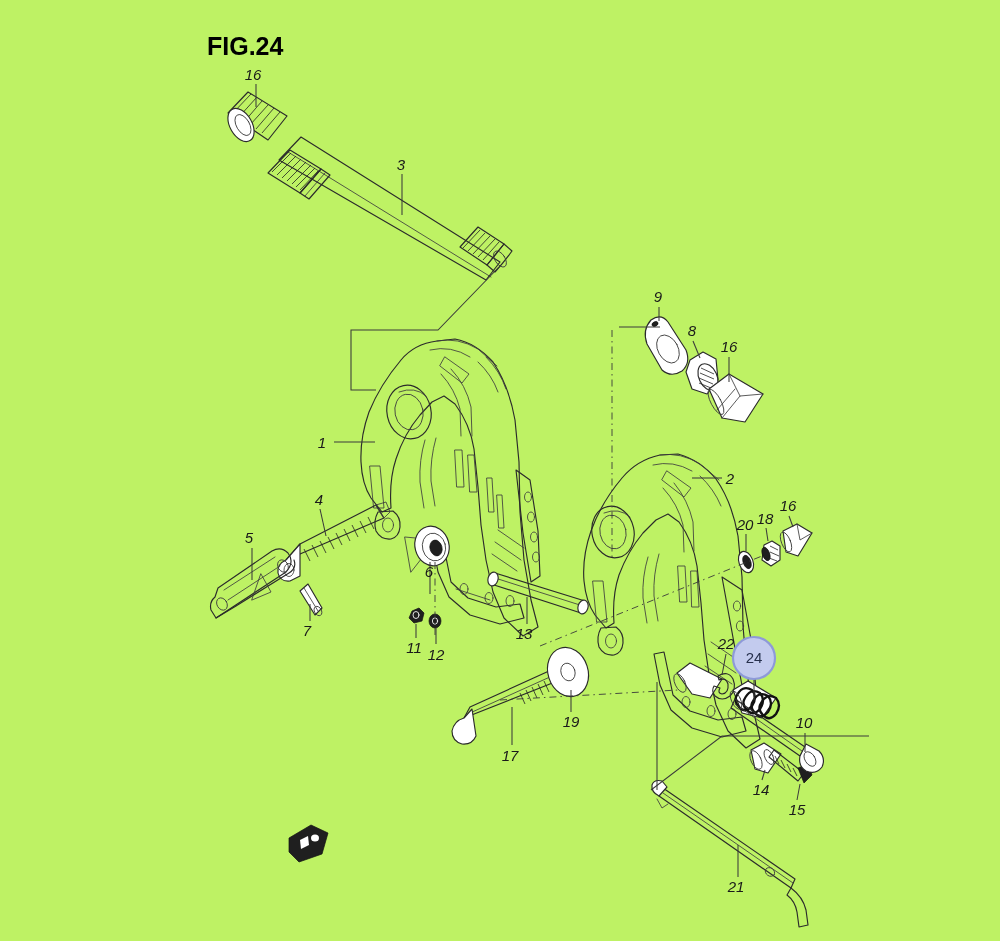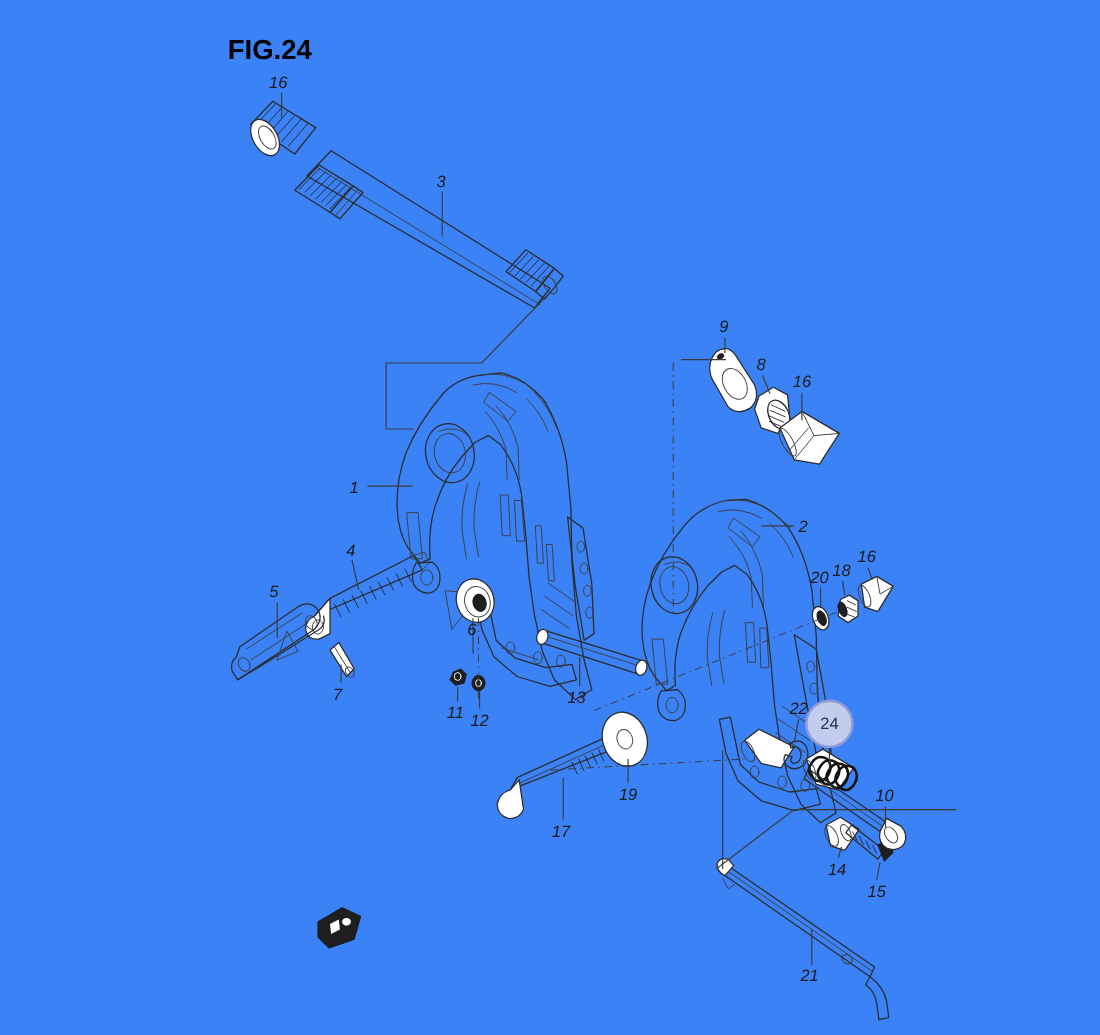--- a/index.html
+++ b/index.html
@@ -1,17 +1,17 @@
 <!DOCTYPE html>
 <html><head>
 <meta charset="utf-8">
 <style>
   html,body{margin:0;padding:0;background:#ffffff;}
   body{width:1000px;height:941px;overflow:hidden;font-family:"Liberation Sans",sans-serif;}
-  #stage{position:relative;width:1000px;height:941px;background:#3b82f6;}
+  #stage{position:relative;width:1000px;height:941px;background:#bef264;}
   #fig-title{
     position:absolute;left:207px;top:32px;
     font-family:"Liberation Sans",sans-serif;
     font-size:25px;font-weight:bold;color:#000;letter-spacing:0px;
   }
   svg#diagram{position:absolute;left:0;top:0;width:1000px;height:941px;}
   .lbl{
     font-family:"Liberation Sans",sans-serif;
     font-size:15px;fill:#1a1a1a;font-weight:normal;
   }

